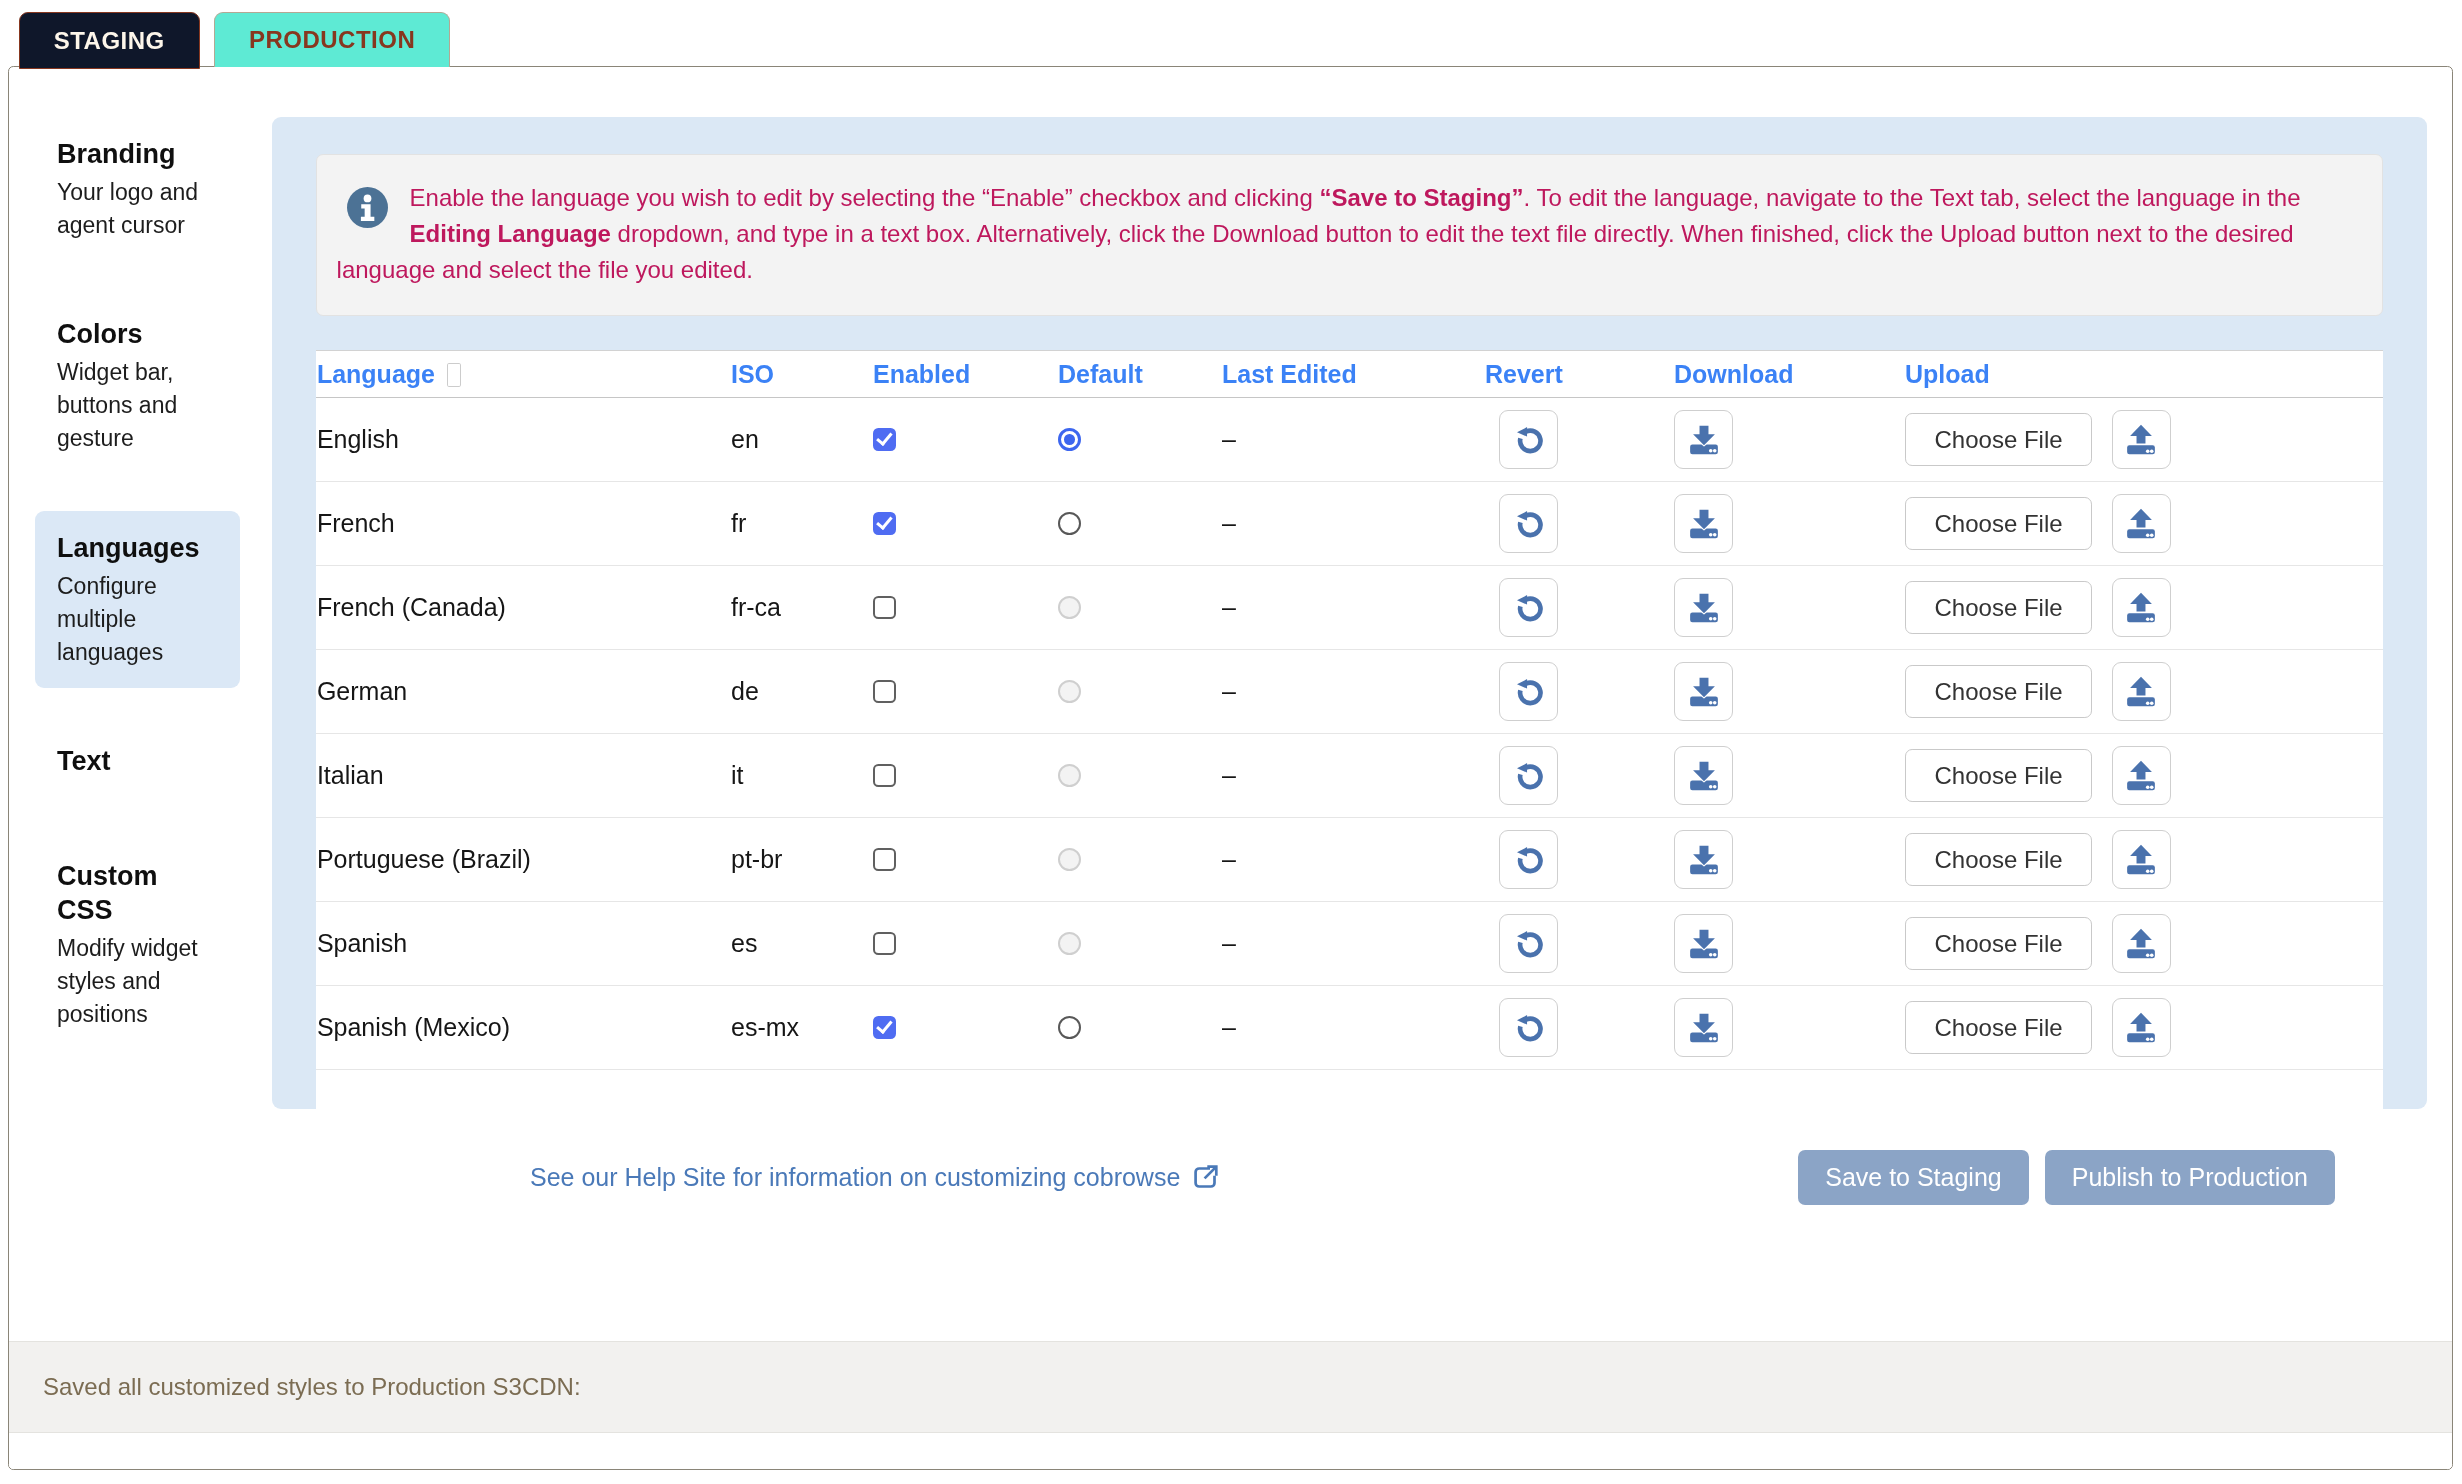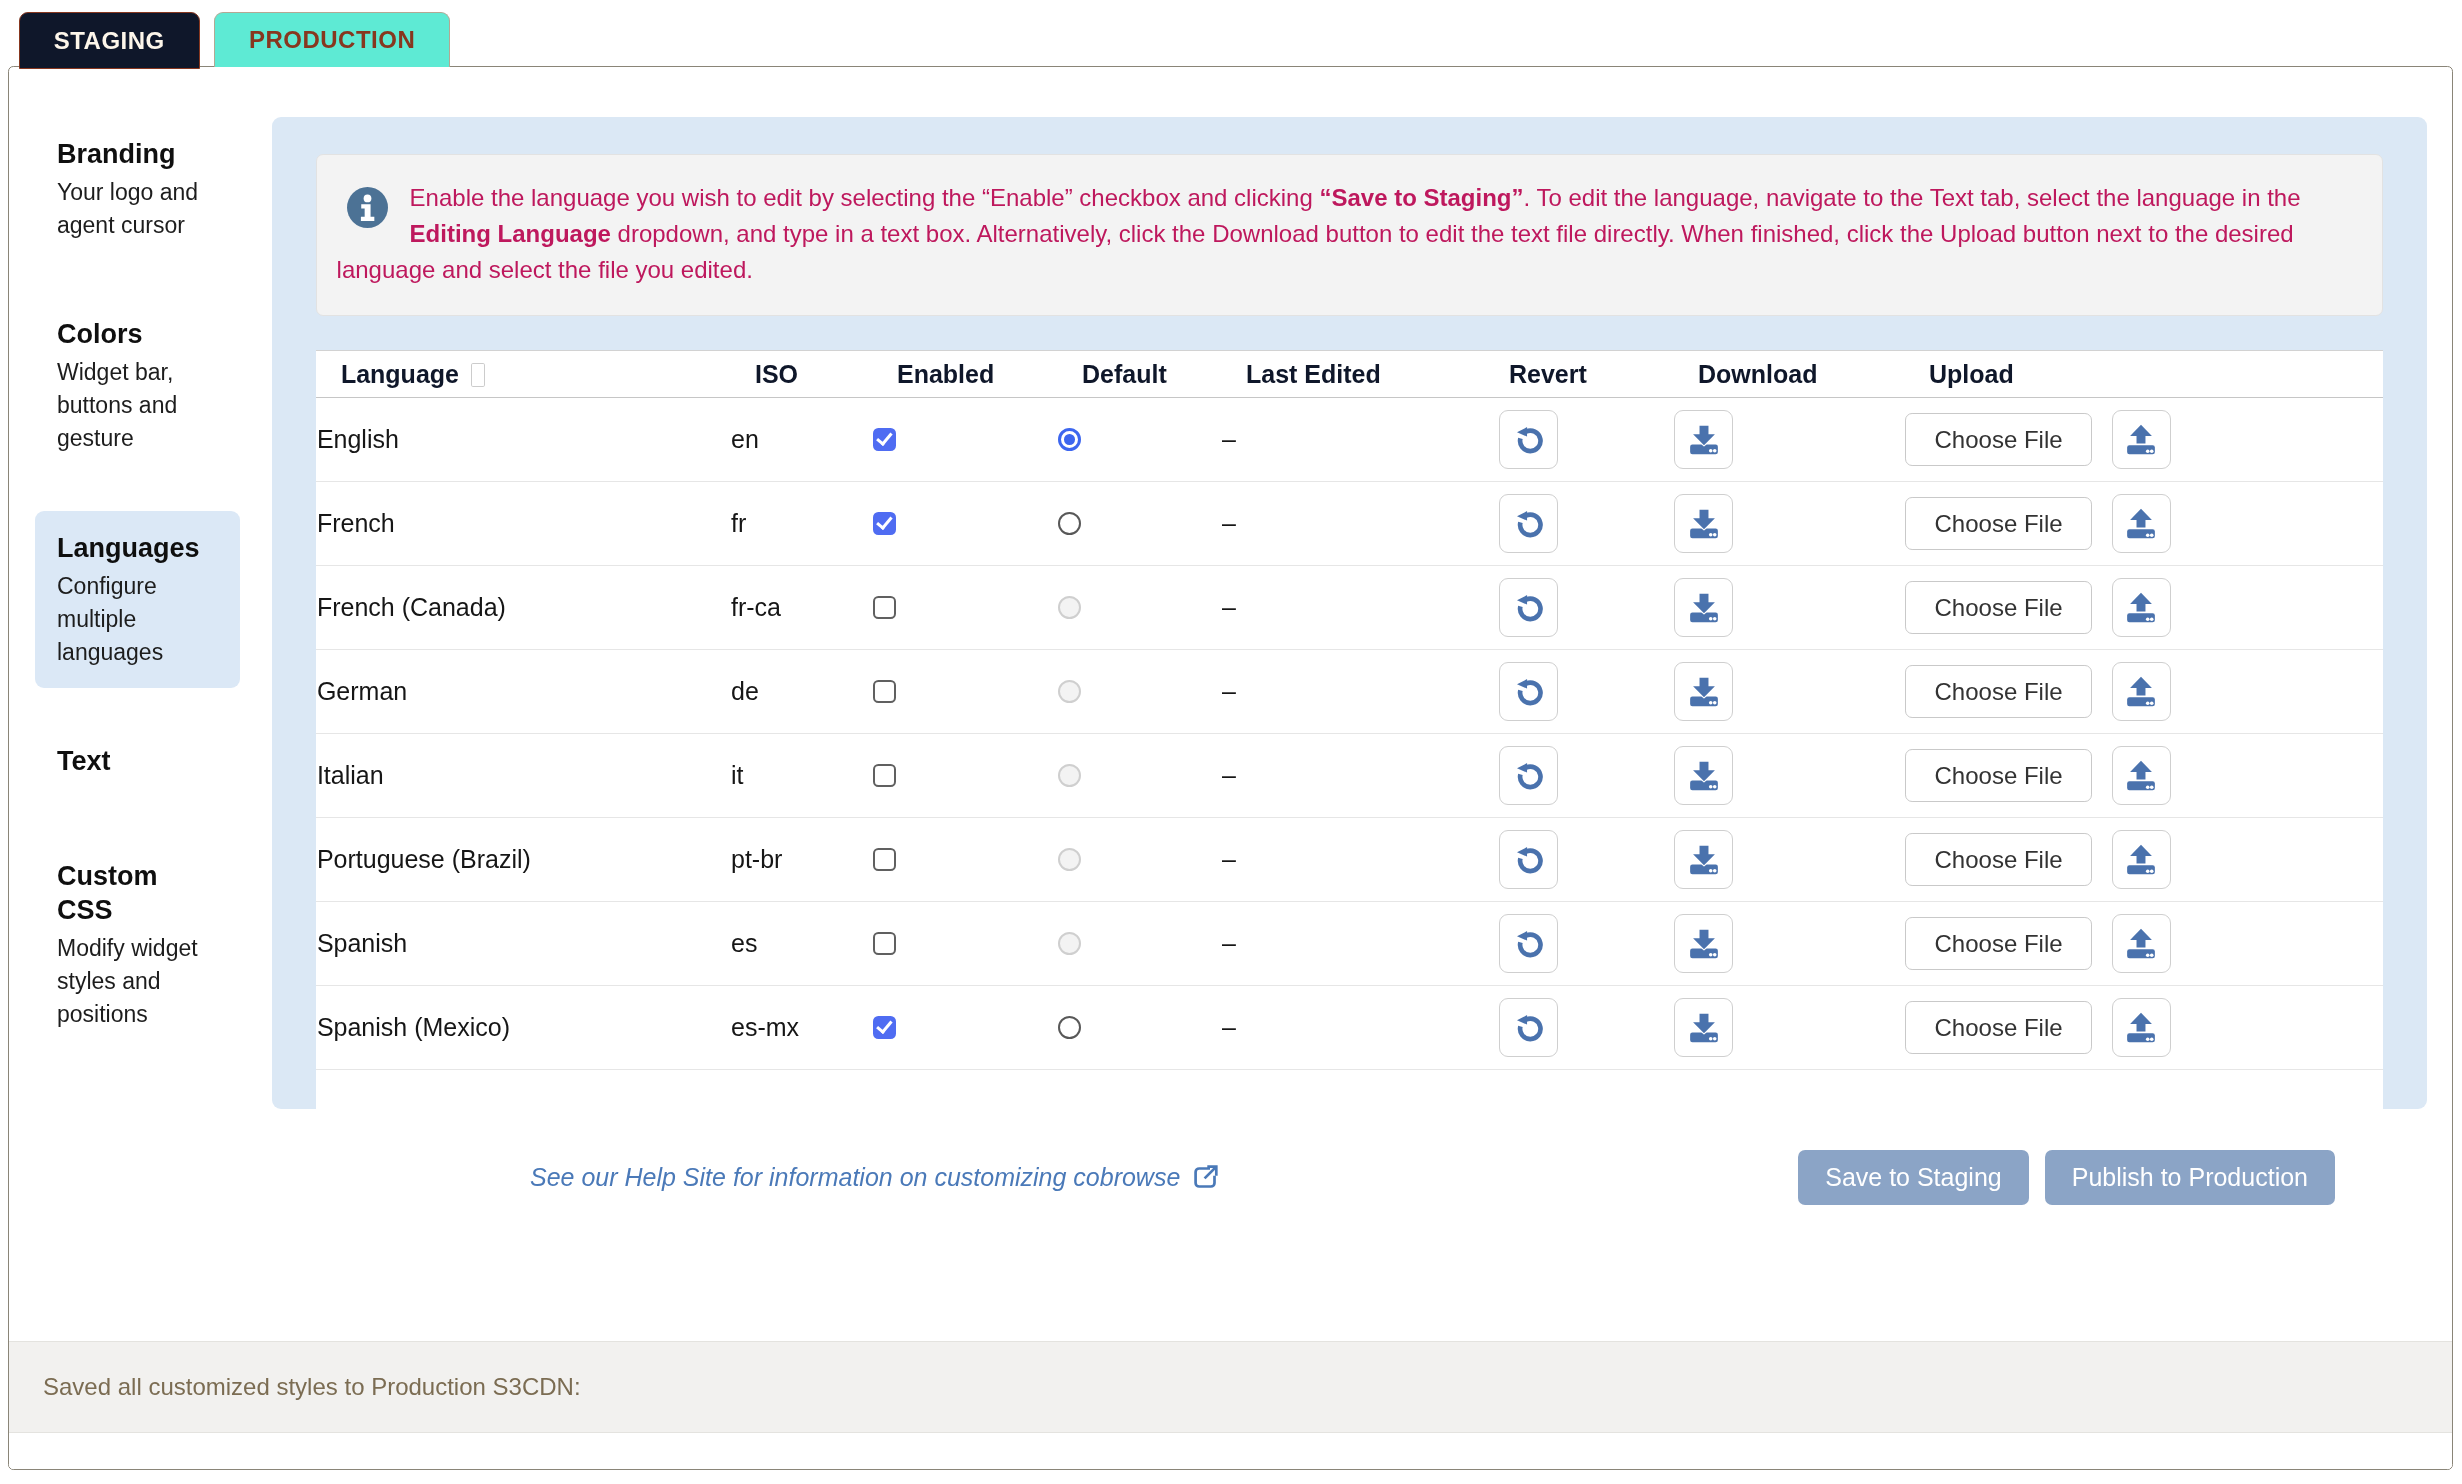--- a/index.html
+++ b/index.html
@@ -41,21 +41,21 @@
     padding:25px 32px 27px 19.6px;
   }
   .info-text { font-size:24px; line-height:36px; color:#be185d; }
   .info-text .b { font-weight:bold; }
   .info-icon { float:left; width:41px; height:41px; margin:7.1px 21.3px 5.3px 10.7px; }
   
   .table-card { background:#ffffff; margin-top:34px; padding-bottom:39px; }
   .thead {
     display:flex; align-items:center; height:48px;
     border-top:1.8px solid #d2d2d2; border-bottom:1.8px solid #c6c6c6;
-    font-size:25px; font-weight:bold; color:#0f172a;padding-left:24px;
+    font-size:25px; font-weight:bold; color:#3b82f6;
   }
   .trow {
     display:flex; align-items:center; height:84px;
     border-bottom:1.8px solid #e6e6e6; font-size:25px; color:#161616;
   }
   .cell { flex-shrink:0; }
   .col-language { width:415px; padding-left:0.9px; }
   .col-iso      { width:142px; }
   .col-enabled  { width:185px; }
   .col-default  { width:164px; }
@@ -79,21 +79,21 @@
     width:59px; height:59px; background:#fff; border:1.8px solid #cfcfcf; border-radius:9px;
     display:flex; align-items:center; justify-content:center; cursor:pointer; padding:0;
   }
   .col-revert .icon-btn { margin-left:14.2px; }
   .choose-file {
     height:53px; padding:0 28.5px; background:#fff; border:1.8px solid #c9c9c9; border-radius:7.1px;
     font-size:24px; color:#333; font-family:"Liberation Sans", sans-serif; cursor:pointer;
   }
   
   .footer-row { display:flex; align-items:center; justify-content:space-between; margin:41px 92px 0 258px; }
-  .help-link { font-size:25px; color:#4a79b8; display:flex; align-items:center; gap:12px; cursor:pointer; text-decoration:none;font-style:italic; }
+  .help-link { font-size:25px; color:#4a79b8; display:flex; align-items:center; gap:12px; cursor:pointer; text-decoration:none; }
   .footer-buttons { display:flex; gap:16px; }
   .btn {
     height:55px; padding:0 27px; background:#8ba4c6; color:#fff; border:none; border-radius:7.1px;
     font-size:25px; font-family:"Liberation Sans", sans-serif; cursor:pointer;
   }
   
   .status-bar {
     margin-top:auto; height:92px; background:#f2f1ef;
     border-top:1.8px solid #e4e3df; border-bottom:1.8px solid #e4e3df;
     display:flex; align-items:center; padding-left:34px; font-size:24px;

